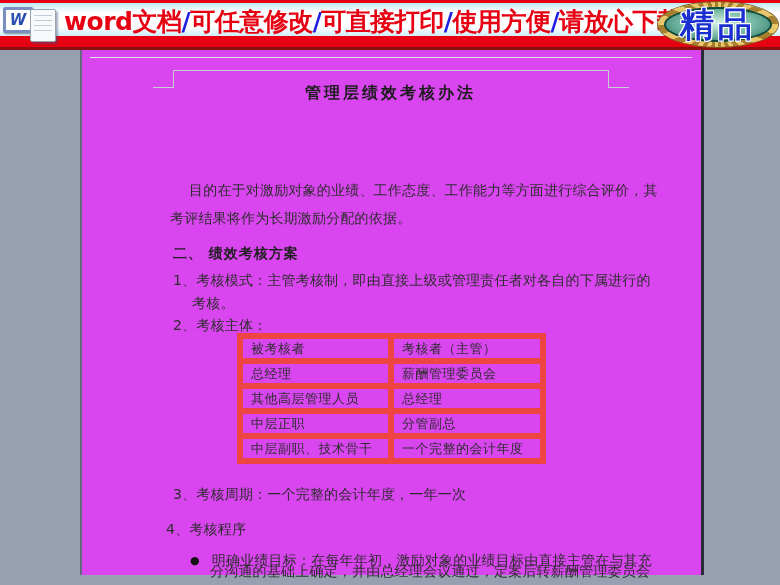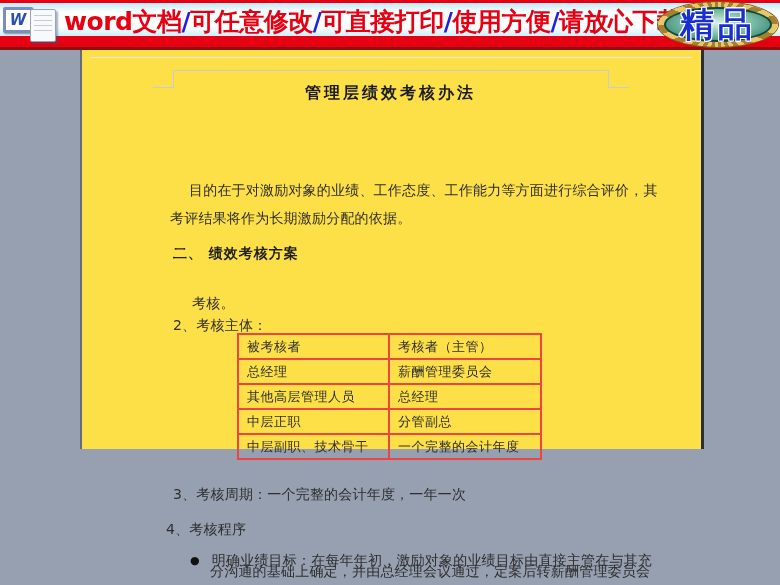--- a/index.html
+++ b/index.html
@@ -36,40 +36,40 @@
   .badge-inner { position:absolute; left:6px; top:5px; width:108px; height:35px;
             border-radius:50%; border:2px solid #0e4a3c;
             background:radial-gradient(ellipse at 50% 45%, #d8f2e6 0%, #7fc0ab 45%, #20705d 100%);
             text-align:center; }
   .badge-text { font-size:34px; font-weight:bold; color:#1a2fd0; letter-spacing:4px;
             line-height:31px;
             text-shadow:-1px 0 #fff, 1px 0 #fff, 0 -1px #fff, 0 1px #fff,
                         -1px -1px #fff, 1px 1px #fff, -1px 1px #fff, 1px -1px #fff; }
 
   
-  .page { position:absolute; left:80px; top:50px; width:624px; height:399px;
-          background:#fde047;
+  .page { position:absolute; left:80px; top:50px; width:624px; height:525px;
+          background:#d946ef;
           border-left:2px solid #626a7c; border-right:3px solid #272c38; }
 
   
   .tb { position:absolute; background:#c9cdd2; }
   .tb-faint { position:absolute; background:#e4e6e9; }
 
   
   .ln { position:absolute; font-size:14px; color:#2e2e2e; line-height:20px;
         white-space:nowrap; letter-spacing:0.2px; }
   .bold { font-weight:bold; color:#1f1f1f; letter-spacing:1px; }
   .title { font-size:16px; font-weight:bold; color:#1c1c1c; letter-spacing:3px;
            width:435px; text-align:center; }
 
   .bullet-marker { font-size:11px; vertical-align:1px; margin-right:12px; color:#111; }
 
   
   .doc-table { position:absolute; left:155px; top:283px; border-collapse:collapse; }
-  .doc-table td { width:151px; height:25px; border:2px solid #ef4444;
+  .doc-table td { width:151px; height:25px; border:6px solid #ef4444;
                   font-size:13px; color:#2e2e2e; padding:0 0 0 8px;
                   letter-spacing:0.5px; vertical-align:middle; white-space:nowrap; }
   .doc-table td.c2 { width:152px; }
 </style>
 </head>
 <body>
 
 <div class="screen">
 
   <div class="banner">
@@ -102,20 +102,21 @@
     <div class="tb" style="left:71px; top:37px; width:21px; height:1px;"></div>
     <div class="tb" style="left:526px; top:20px; width:1px; height:18px;"></div>
     <div class="tb" style="left:526px; top:37px; width:21px; height:1px;"></div>
 
     <div class="ln title" style="left:91px; top:33px;">管理层绩效考核办法</div>
 
     <div class="ln" style="left:107px; top:130px;">目的在于对激励对象的业绩、工作态度、工作能力等方面进行综合评价，其</div>
     <div class="ln" style="left:88px; top:158px;">考评结果将作为长期激励分配的依据。</div>
 
     <div class="ln bold" style="left:91px; top:193px;">二、 绩效考核方案</div>
+    <div class="ln" style="left:91px; top:220px;">1、考核模式：主管考核制，即由直接上级或管理责任者对各自的下属进行的</div>
     <div class="ln" style="left:110px; top:243px;">考核。</div>
     <div class="ln" style="left:91px; top:265px;">2、考核主体：</div>
 
     <table class="doc-table">
       <tbody>
           <tr>
         <td>被考核者</td>
         <td class="c2">考核者（主管）</td>
       </tr>
       <tr>

